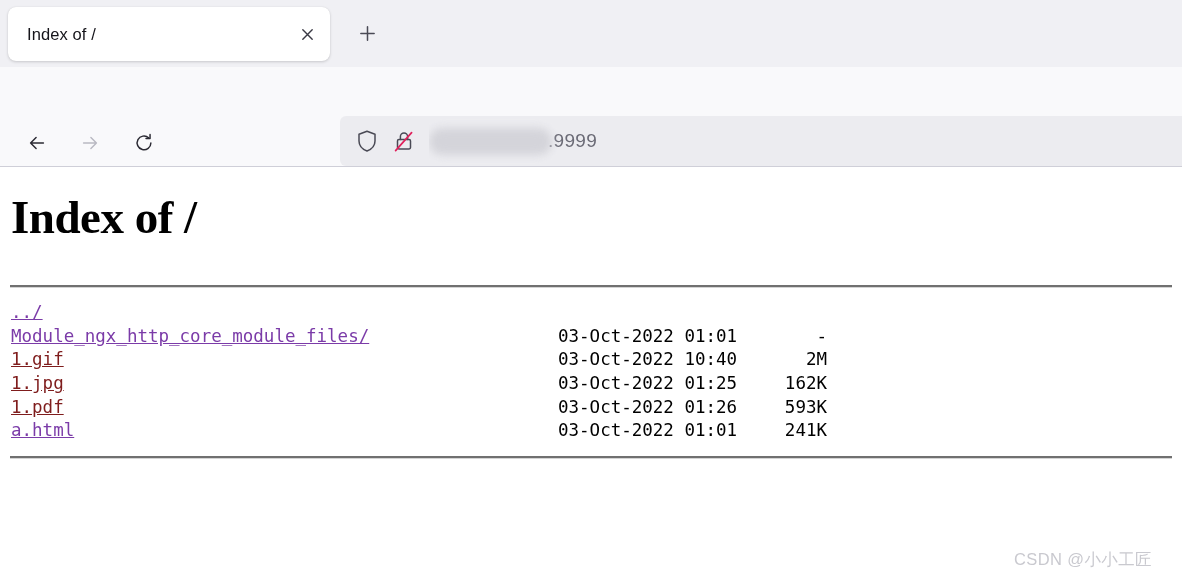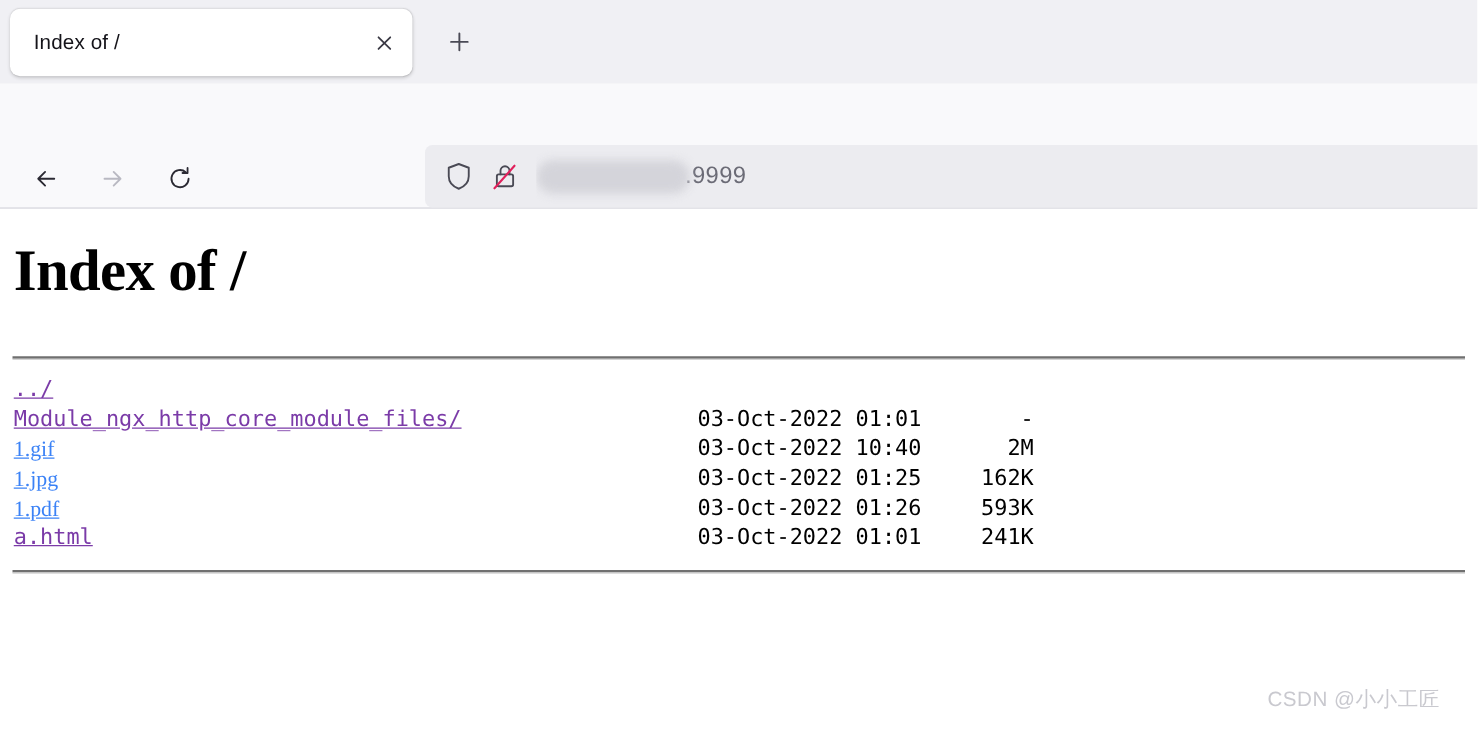--- a/index.html
+++ b/index.html
@@ -184,21 +184,21 @@
   }
   .listing-row {
     display: block;
     height: 23.7px;
     position: relative;
   }
   .file-link {
     text-decoration: underline;
     cursor: pointer;
   }
-  .link-unvisited { color: #3b82f6; font-family: Liberation Serif, serif; }
+  .link-unvisited { color: #7f1d1d; }
   .link-visited   { color: #7b3ba8; }
   .meta-date {
     position: absolute;
     left: 547px;
     color: #000000;
   }
   .meta-size {
     position: absolute;
     left: 700px;
     width: 116px;

